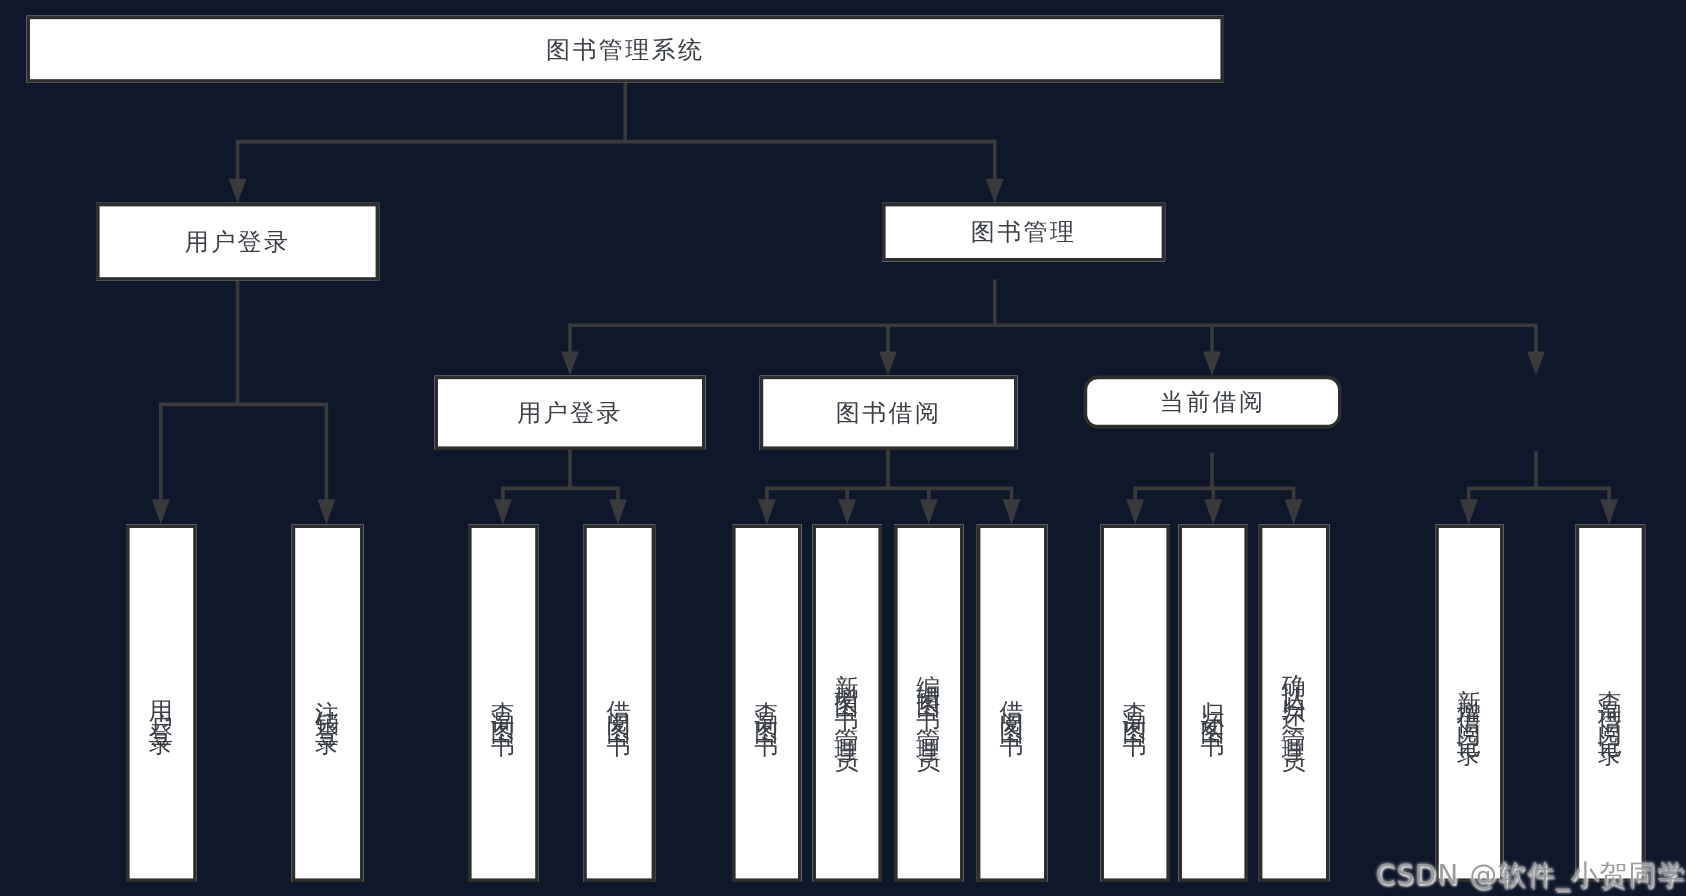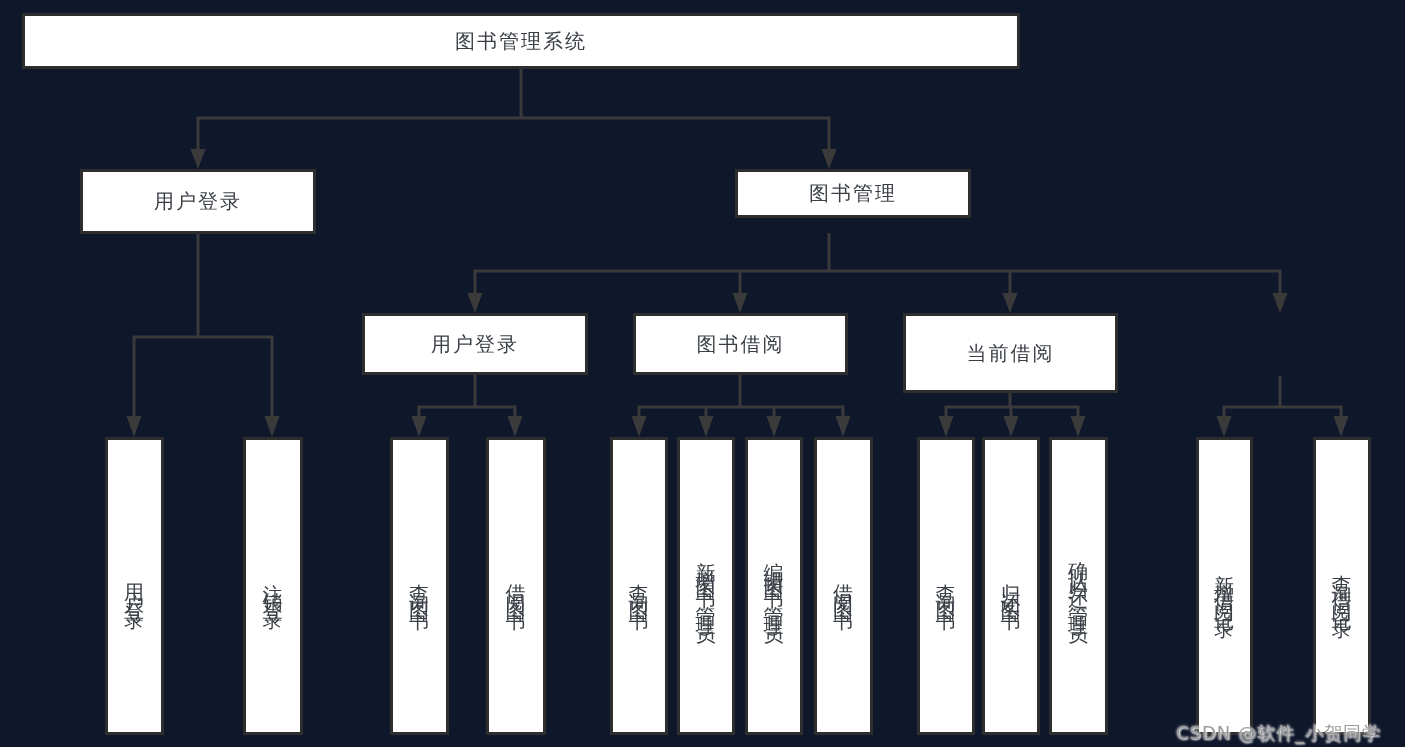--- a/index.html
+++ b/index.html
@@ -40,23 +40,23 @@
   .leaf .lbl {
     writing-mode: vertical-rl;
     text-orientation: mixed;
     letter-spacing: 9px;
     font-size: 20px;
     line-height: 1;
     white-space: nowrap;
   }
   .watermark {
     position: absolute;
-    right: 24px;
+    right: 0;
     bottom: 2px;
-    font-size: 18px;
+    font-size: 23px;
     color: #9b9b9b;
     letter-spacing: 1px;
     text-shadow: 0 0 3px #ffffff, 1px 1px 2px #ffffff;
     z-index: 5;
     white-space: nowrap;
   }
 </style>
 </head>
 <body>
 
@@ -112,21 +112,21 @@
   <div class="node" style="left:711px; top:169px; width:236px; height:49px;margin-left:24px;">
     <span class="lbl">图书管理</span>
   </div>
 
   <div class="node" style="left:362px; top:313px; width:226px; height:62px;">
     <span class="lbl">用户登录</span>
   </div>
   <div class="node" style="left:633px; top:313px; width:215px; height:62px;">
     <span class="lbl">图书借阅</span>
   </div>
-  <div class="node" style="left:903px; top:313px; width:215px; height:80px;">
+  <div class="node" style="left:903px; top:313px; width:215px; height:44px;border-radius:12px;">
     <span class="lbl">当前借阅</span>
   </div>
 
   <div class="node leaf" style="left:105px; top:437px; width:59px; height:298px;">
     <span class="lbl">用户登录</span>
   </div>
   <div class="node leaf" style="left:243px; top:437px; width:60px; height:298px;">
     <span class="lbl">注销登录</span>
   </div>
 

